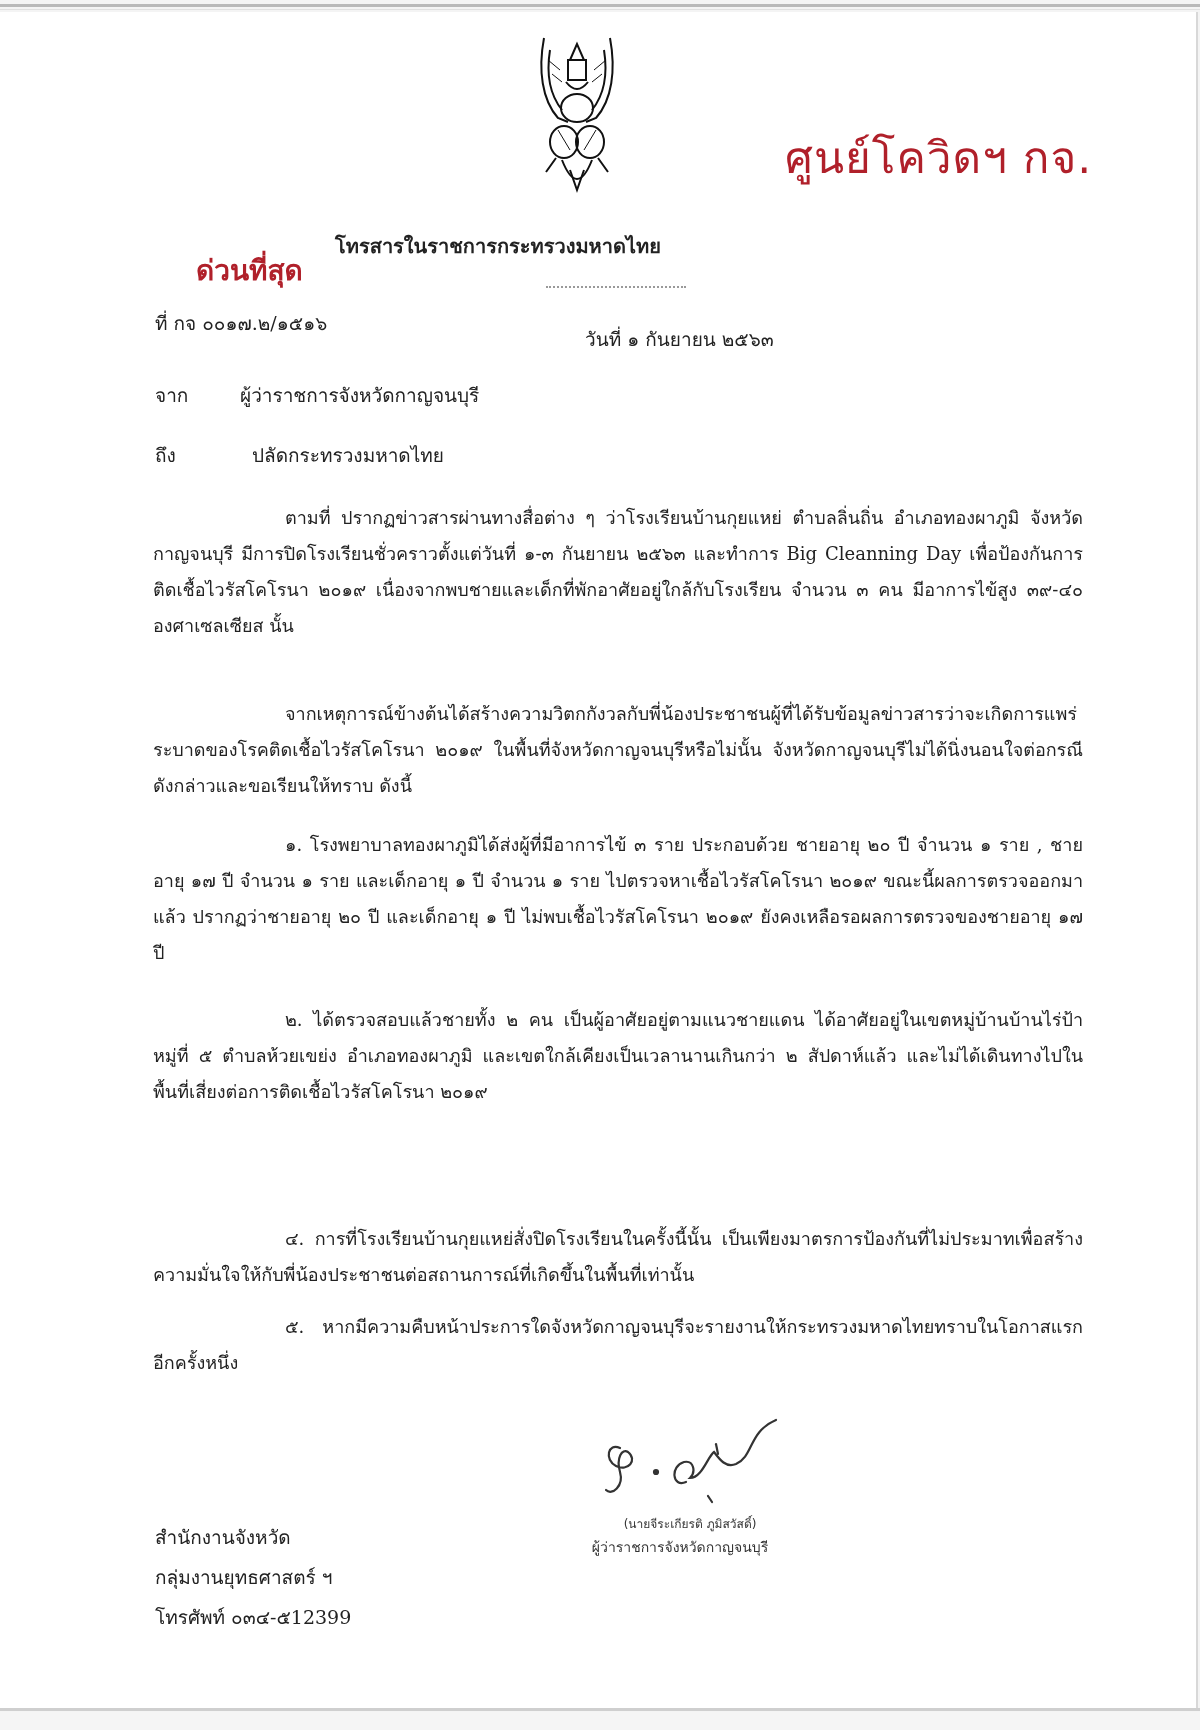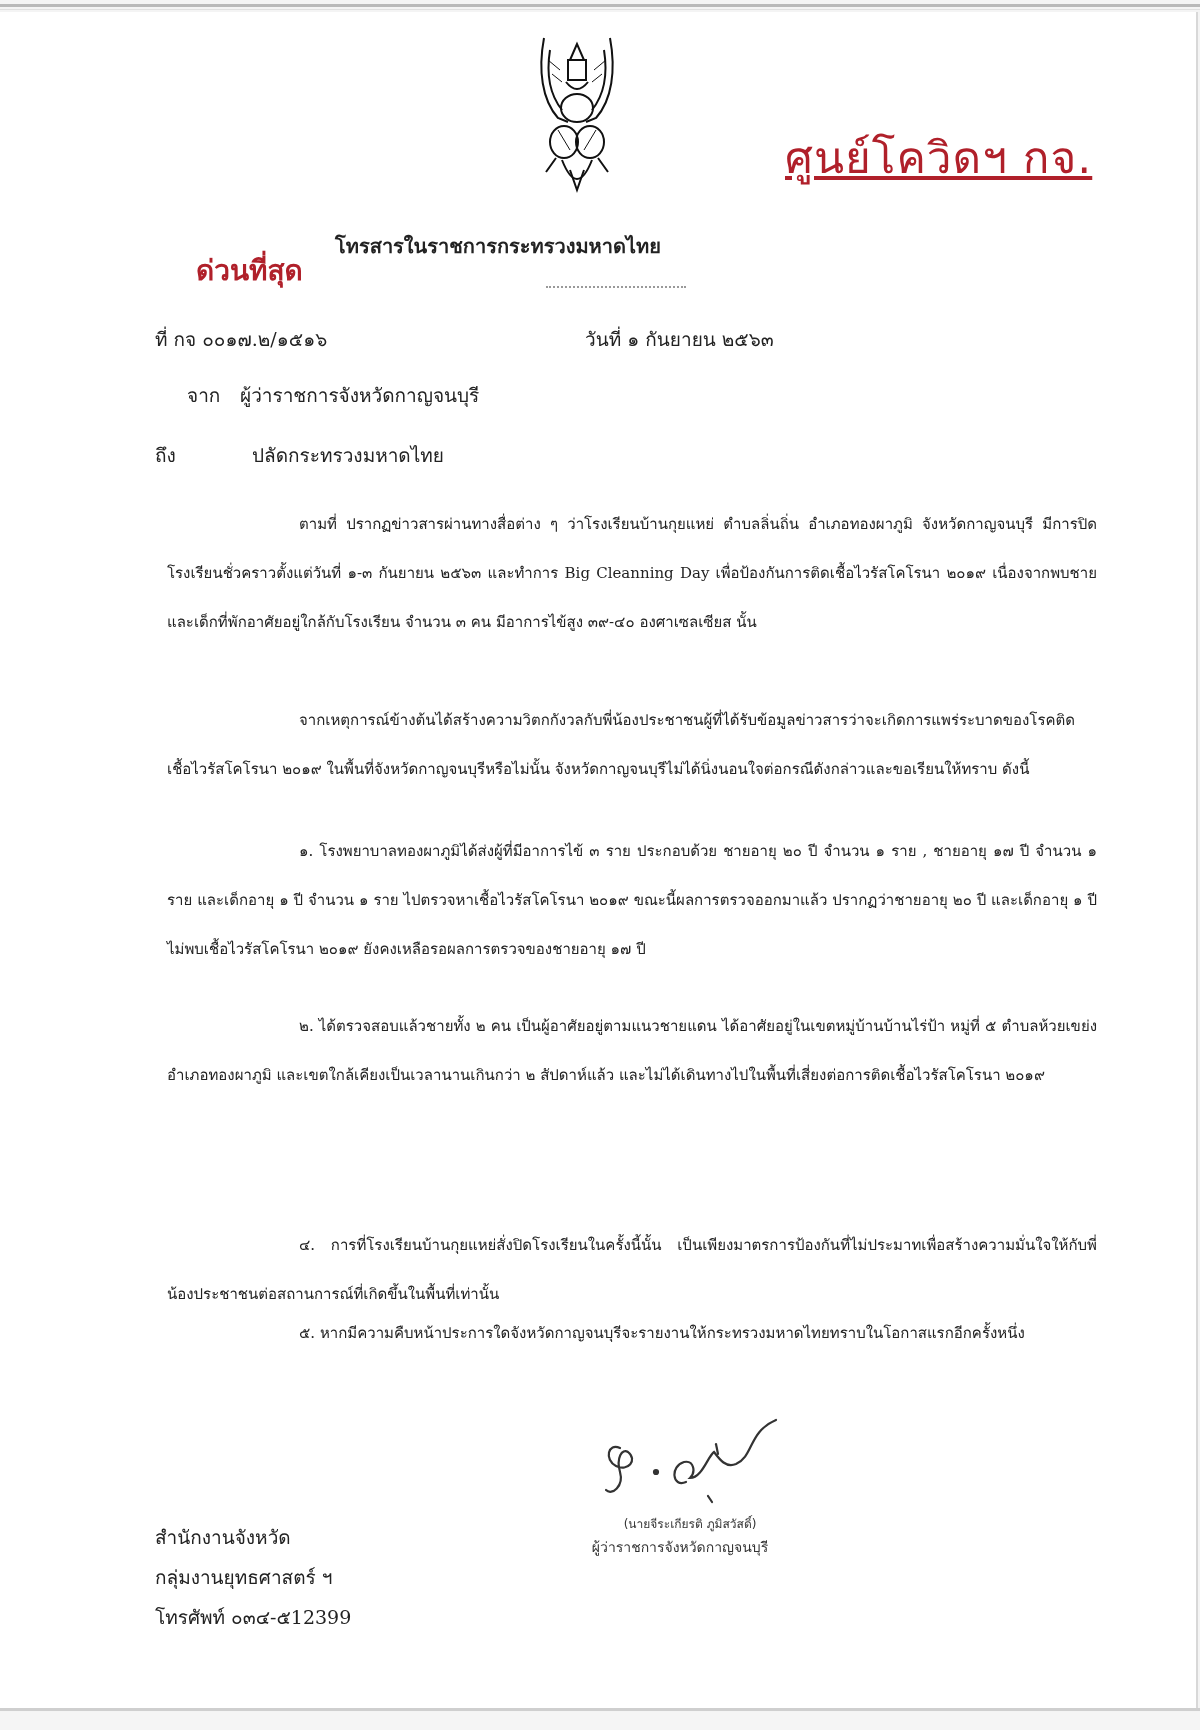--- a/index.html
+++ b/index.html
@@ -18,43 +18,43 @@
     background: #ffffff;
     border-right: 2px solid #d8d8d8;
   }
   .bottom-rule { position: absolute; left: 0; top: 1708px; width: 1200px; height: 3px; background: #cfcfcf; }
   .bottom-area { position: absolute; left: 0; top: 1712px; width: 1200px; height: 18px; background: #f5f5f5; }
 
   .garuda { position: absolute; left: 532px; top: 30px; width: 90px; height: 170px; }
   .stamp {
     position: absolute; left: 785px; top: 110px;
     font-family: "DejaVu Sans", "Liberation Sans", sans-serif;
-    font-size: 44px; color: #b0202a; letter-spacing: 1px; text-decoration: underline;
+    font-size: 44px; color: #b0202a; letter-spacing: 1px;
   }
   .letterhead {
     position: absolute; left: 0; width: 996px; top: 218px; text-align: center;
     font-size: 20px; font-weight: bold; color: #222;
   }
   .urgent {
     position: absolute; left: 196px; top: 236px;
     font-size: 28px; font-weight: bold; color: #b0202a;
   }
   .dots {
     position: absolute; left: 546px; top: 274px; width: 140px;
     border-bottom: 2px dotted #999;
   }
   .line { position: absolute; font-size: 19px; white-space: nowrap; color: #222; }
-  .ref { left: 155px; top: 312px; text-align: right; }
+  .ref { left: 155px; top: 296px; text-align: right; }
   .date { left: 585px; top: 312px; }
   .label { left: 155px; }
   .value { left: 240px; }
 
   .body-text {
-    position: absolute; left: 167px; width: 930px;
-    font-size: 15px; line-height: 49px; color: #222;
+    position: absolute; left: 153px; width: 930px;
+    font-size: 18px; line-height: 36px; color: #222;
     text-align: justify;
   }
   .body-text p { margin: 0; text-indent: 132px; }
 
   .sig-scribble { position: absolute; left: 598px; top: 1400px; width: 200px; height: 95px; }
   .sig-name {
     position: absolute; left: 580px; top: 1502px; font-size: 12px; color: #333; text-align: center; width: 220px;
     font-family: "DejaVu Sans", "Liberation Sans", sans-serif;
   }
   .sig-title {
@@ -99,21 +99,21 @@
 
   <div class="line ref">
     <span>ที่</span>
     <span>กจ ๐๐๑๗.๒/๑๕๑๖</span>
   </div>
   <div class="line date">
     <span>วันที่</span>
     <span>๑ กันยายน ๒๕๖๓</span>
   </div>
 
-  <div class="line label" style="top:368px;margin-left:32px;">จาก</div>
+  <div class="line label" style="top:368px;">จาก</div>
   <div class="line value" style="top:368px;">ผู้ว่าราชการจังหวัดกาญจนบุรี</div>
   <div class="line label" style="top:428px;">ถึง</div>
   <div class="line value" style="top:428px;margin-left:12px;">ปลัดกระทรวงมหาดไทย</div>
 
   <div class="body-text" style="top:488px;">
     <p>ตามที่ ปรากฏข่าวสารผ่านทางสื่อต่าง ๆ ว่าโรงเรียนบ้านกุยแหย่ ตำบลลิ่นถิ่น อำเภอทองผาภูมิ จังหวัดกาญจนบุรี มีการปิดโรงเรียนชั่วคราวตั้งแต่วันที่ ๑-๓ กันยายน ๒๕๖๓ และทำการ Big Cleanning Day เพื่อป้องกันการติดเชื้อไวรัสโคโรนา ๒๐๑๙ เนื่องจากพบชายและเด็กที่พักอาศัยอยู่ใกล้กับโรงเรียน จำนวน ๓ คน มีอาการไข้สูง ๓๙-๔๐ องศาเซลเซียส นั้น</p>
   </div>
   <div class="body-text" style="top:684px;">
     <p>จากเหตุการณ์ข้างต้นได้สร้างความวิตกกังวลกับพี่น้องประชาชนผู้ที่ได้รับข้อมูลข่าวสารว่าจะเกิดการแพร่ระบาดของโรคติดเชื้อไวรัสโคโรนา ๒๐๑๙ ในพื้นที่จังหวัดกาญจนบุรีหรือไม่นั้น จังหวัดกาญจนบุรีไม่ได้นิ่งนอนใจต่อกรณีดังกล่าวและขอเรียนให้ทราบ ดังนี้</p>
   </div>

